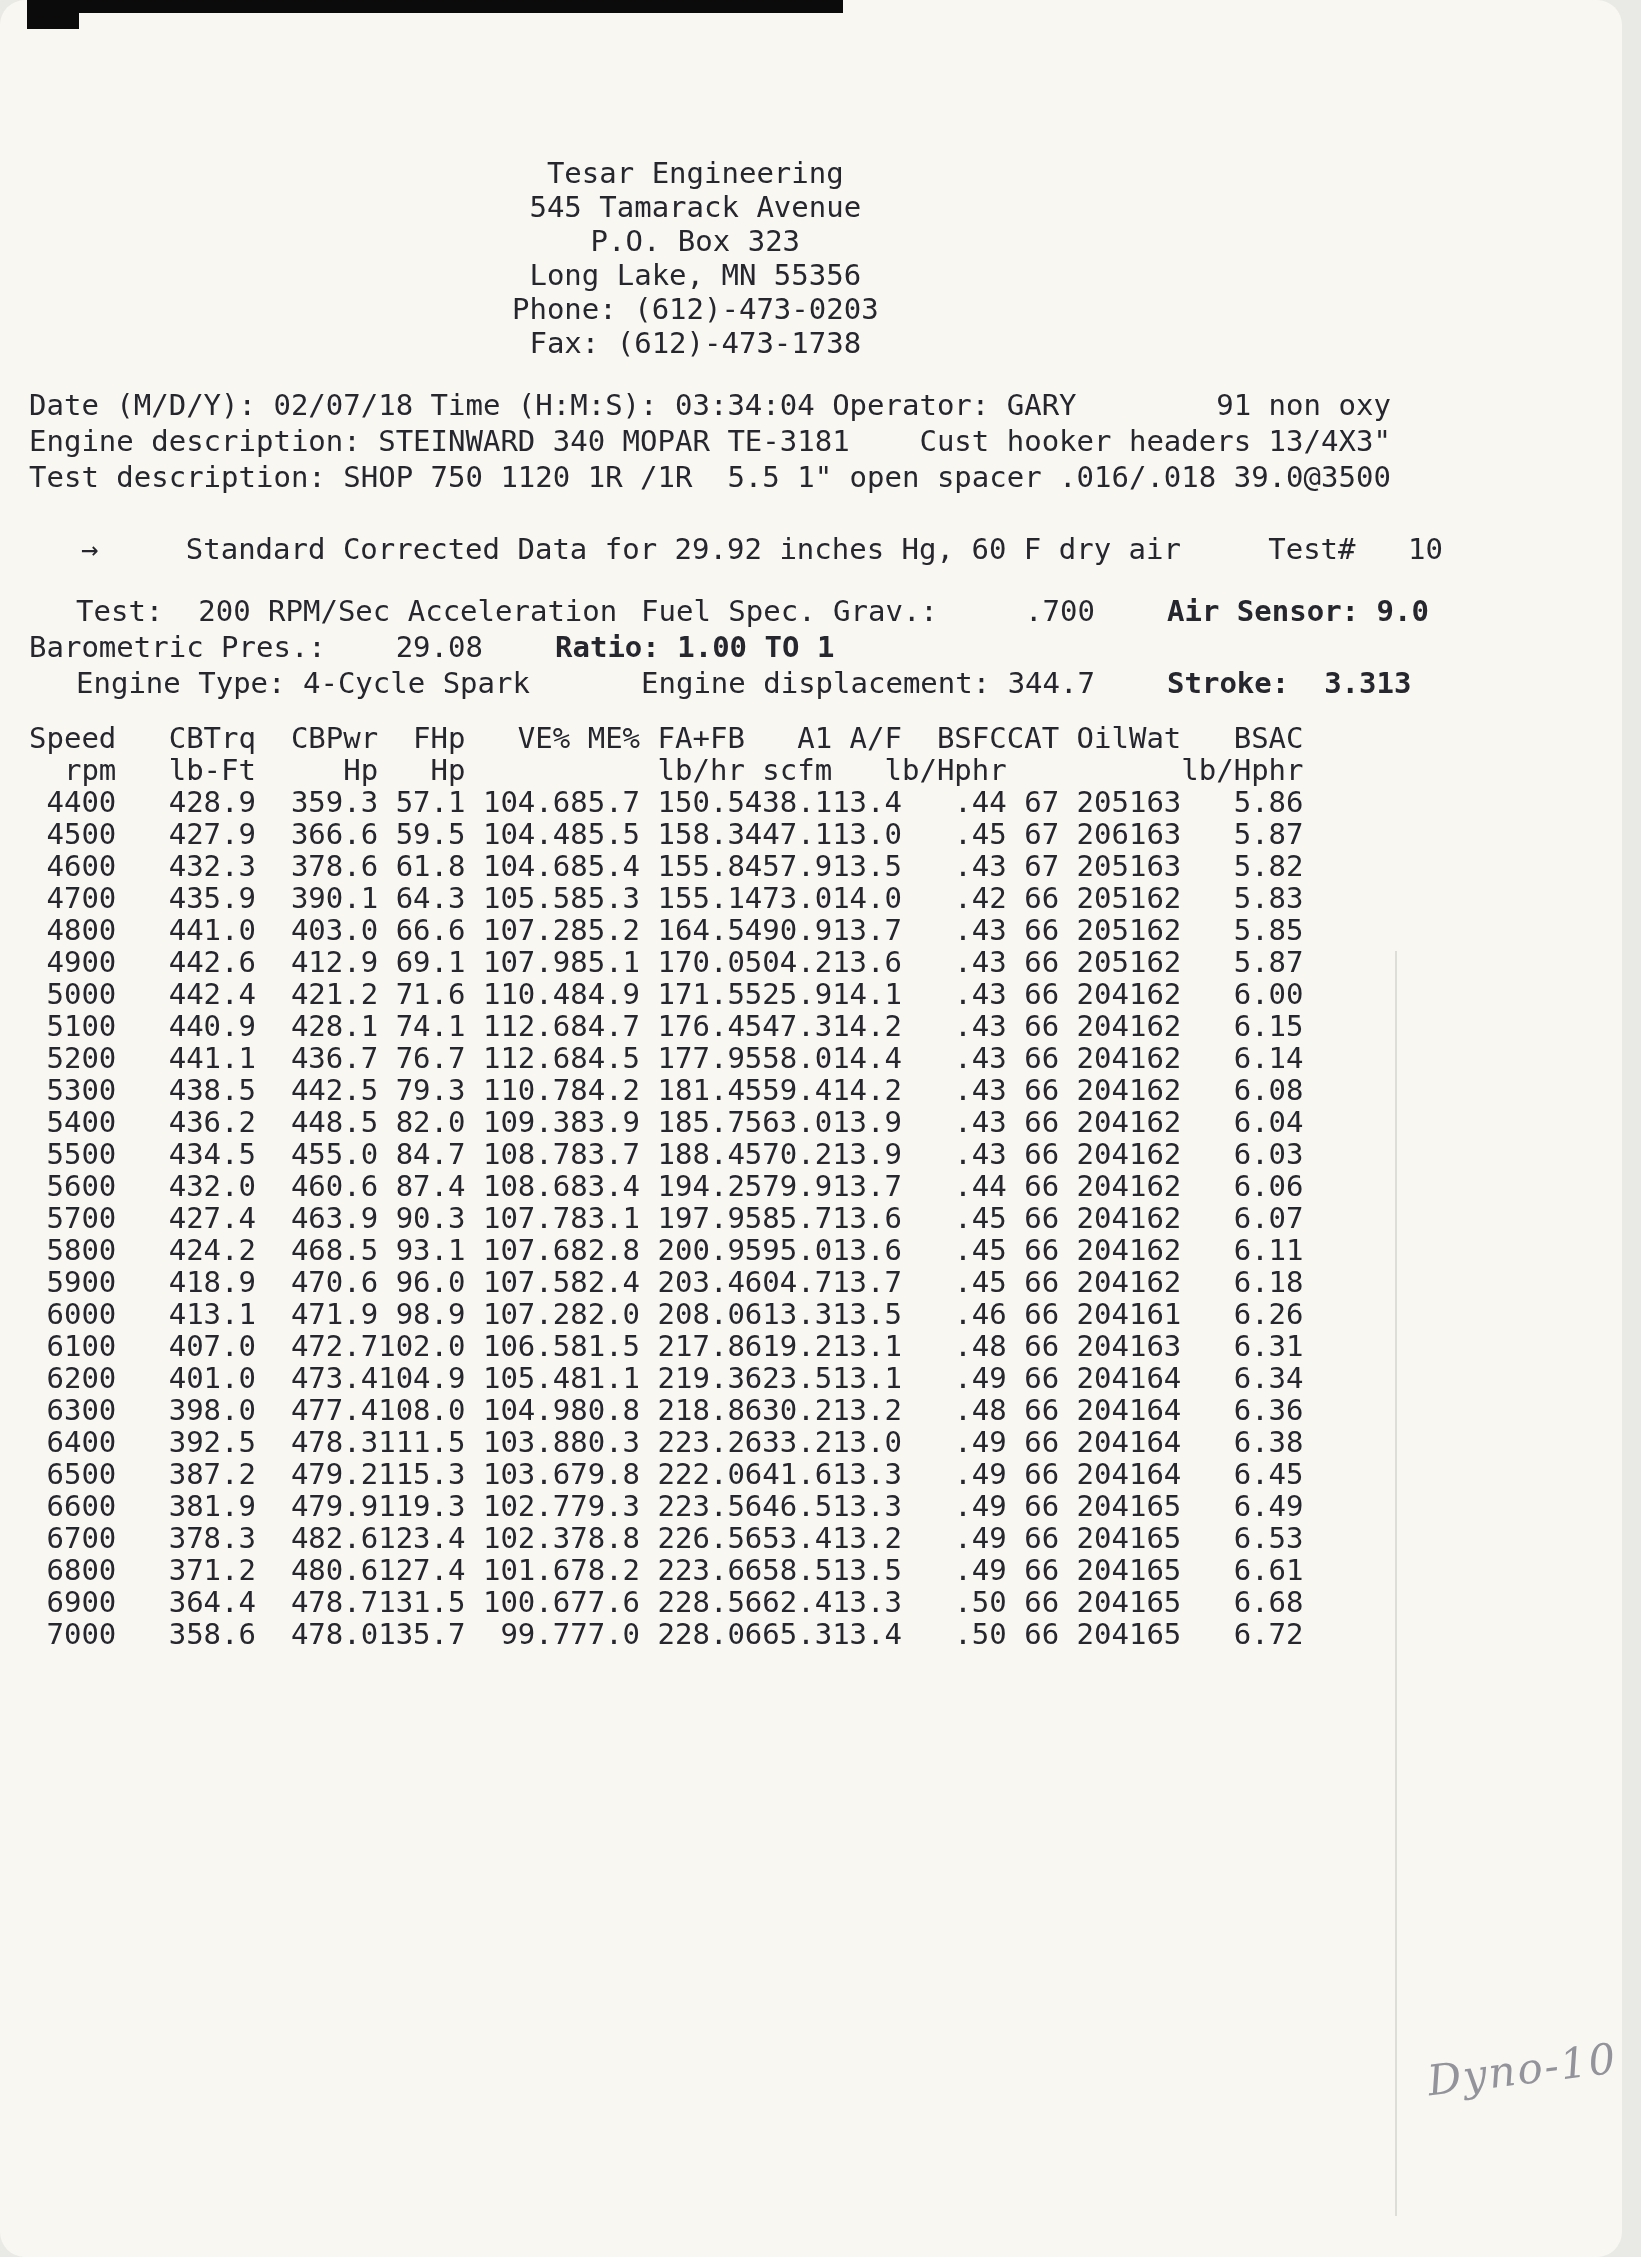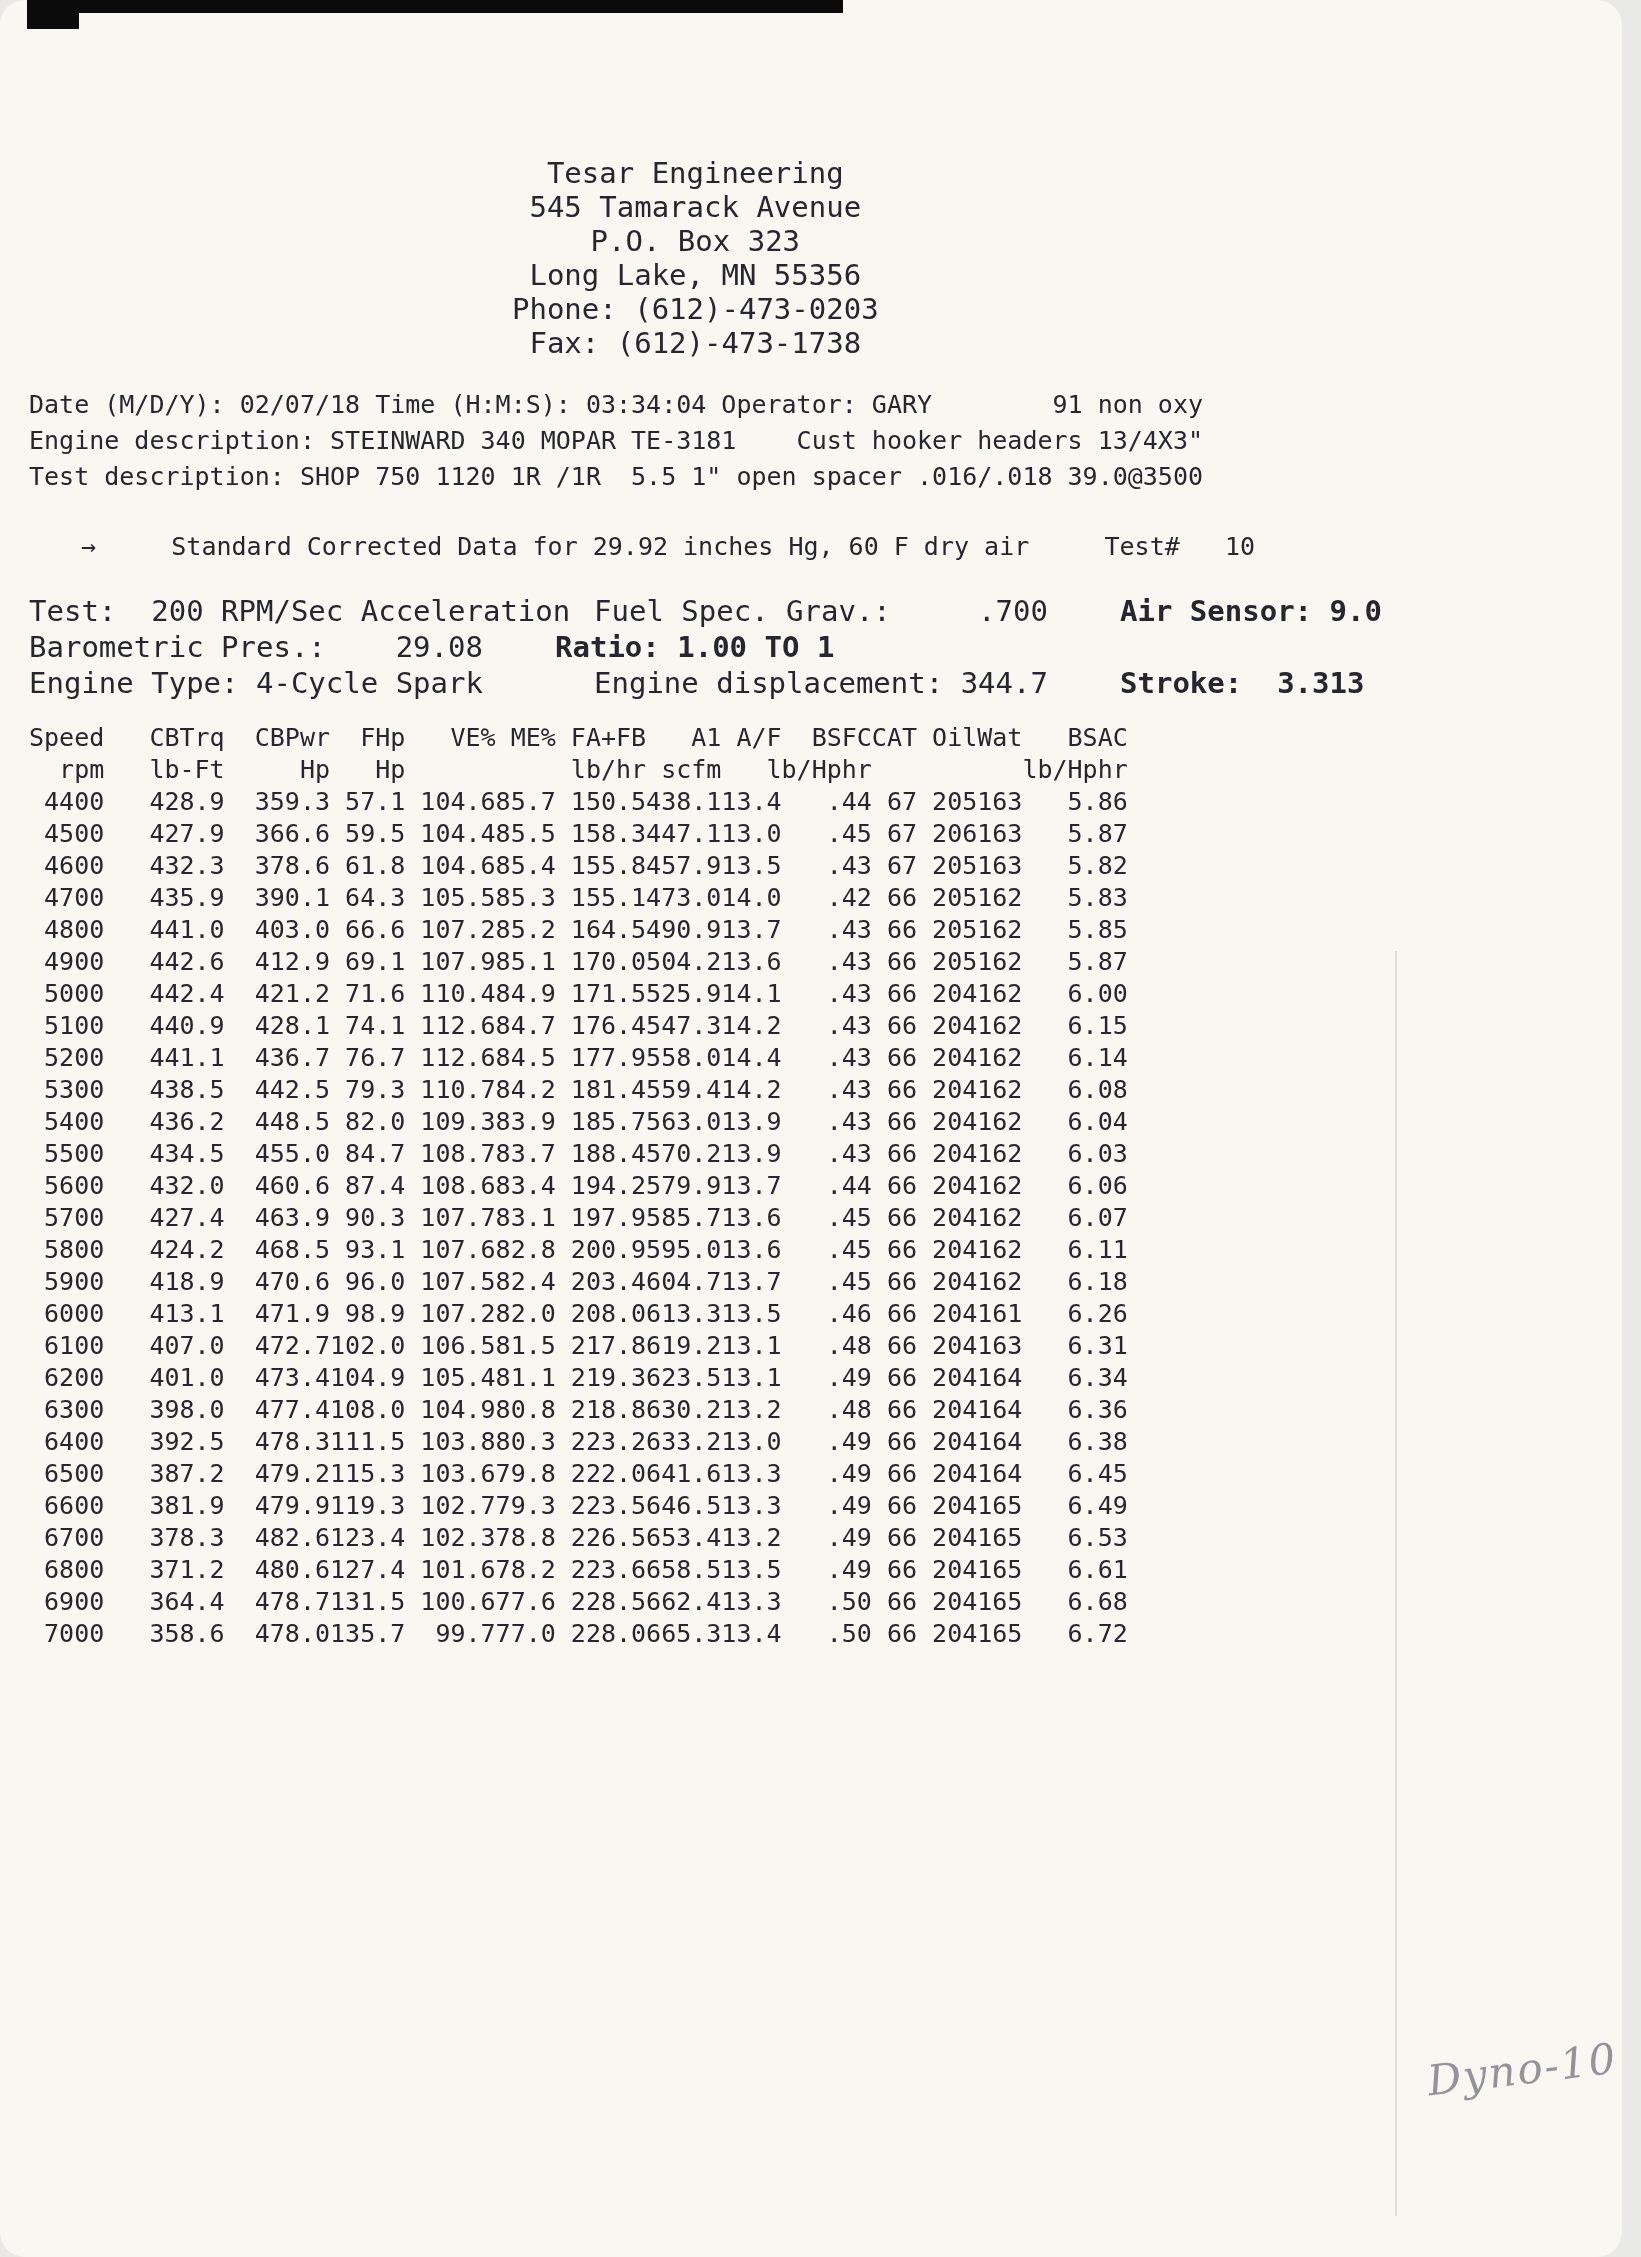--- a/index.html
+++ b/index.html
@@ -6,35 +6,35 @@
   html,body{margin:0;padding:0;background:#e9e9e6;}
   .page{
     position:relative;
     width:1622px;height:2257px;
     background:#f8f7f2;
     overflow:hidden;
     font-family:"DejaVu Sans Mono", monospace;
     color:#26262e;
     border-radius:25px;
   }
-  .pre{white-space:pre;font-size:25px;}
+  .pre{white-space:pre;font-size:29px;}
   
   .bar1{position:absolute;left:27px;top:0;width:816px;height:12.6px;background:#0b0b0b;}
   .bar2{position:absolute;left:27px;top:0;width:52px;height:29px;background:#0b0b0b;}
   .vline{position:absolute;left:1395px;top:951px;width:1.9px;height:1265px;background:#deded8;}
   
   .letterhead{
     position:absolute;top:156px;left:19.3px;width:1352px;
     text-align:center;font-size:29px;line-height:34px;
   }
   .meta{position:absolute;top:387px;left:29px;line-height:36px;}
   .corrected{position:absolute;top:532px;left:46px;margin-left:35px;}
   .params{position:absolute;top:593px;left:29px;line-height:36px;}
   .params .row{display:flex;}
-  .params .c1{width:565px;white-space:pre;font-size:29px;}
+  .params .c1{width:565px;white-space:pre;font-size:29px;margin-left:47px;}
   .params .c2{width:526px;white-space:pre;font-size:29px;}
   .params .c3{white-space:pre;font-size:29px;font-weight:bold;}
   .dyno{position:absolute;top:722px;left:29px;line-height:32px;}
   .handwritten{
     position:absolute;left:1427px;top:2045px;
     font-family:"DejaVu Serif", serif;
     font-style:italic;
     font-size:42px;
     color:#93939c;
     transform:rotate(-7deg);

